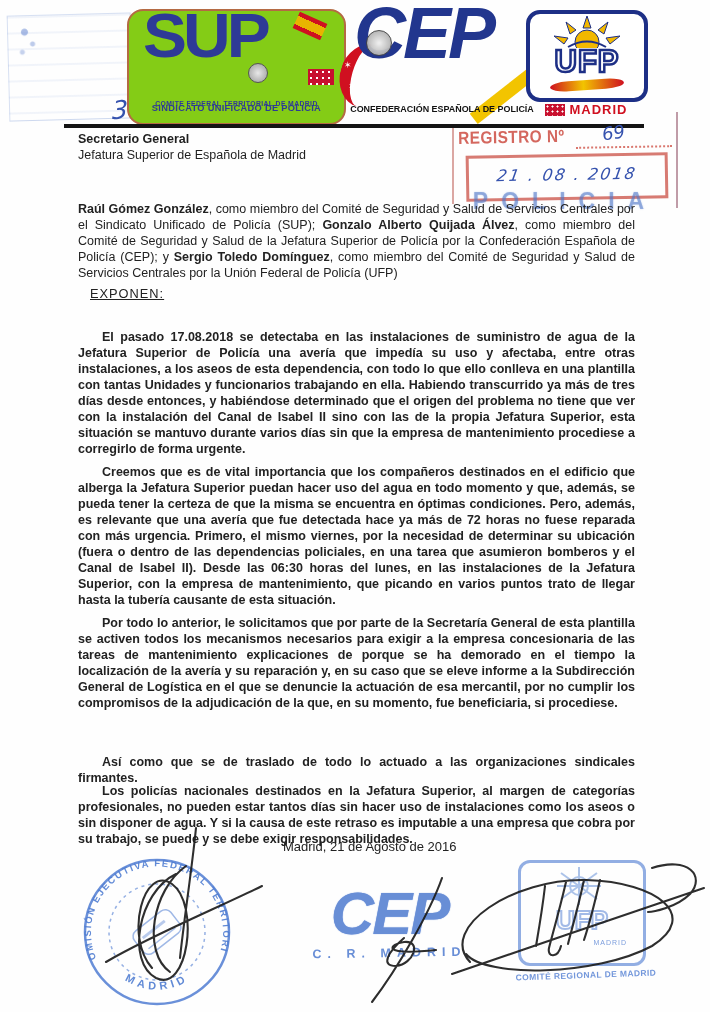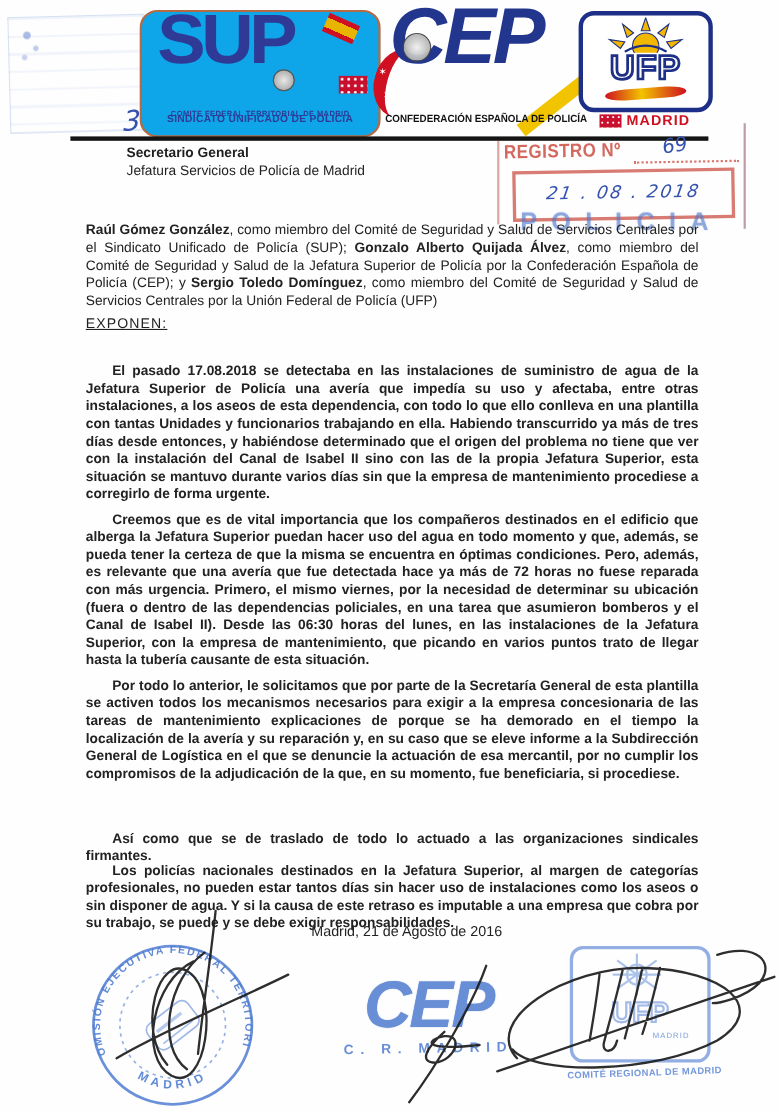--- a/index.html
+++ b/index.html
@@ -22,21 +22,21 @@
                radial-gradient(circle at 30% 80%, rgba(70,110,200,.30) 0 2px, transparent 3px);
   }
   
   .hand-number{
     position:absolute;left:112px;top:92px;font-size:25px;color:#3552ae;
     font-style:italic;transform:rotate(-5deg) skewX(-6deg);letter-spacing:3px;
     font-family:"DejaVu Sans", sans-serif;
   }
   
   .sup-logo{position:absolute;left:127px;top:9px;width:215px;height:112px;
-    border:2.5px solid #b46a43;border-radius:16px;background:#0ea5e9;}
+    border:2.5px solid #b46a43;border-radius:16px;background:#84cc16;}
   .sup-acronym{position:absolute;left:14px;top:-14px;font-size:66px;font-weight:800;
     color:#2e3a96;letter-spacing:-4px;transform:scaleY(.96);}
   .sup-flag-es{position:absolute;left:166px;top:6px;width:30px;height:18px;transform:rotate(24deg);
     background:linear-gradient(180deg,#cf1020 0 25%,#e8b400 25% 75%,#cf1020 75% 100%);}
   .sup-flag-madrid{position:absolute;right:10px;top:58px;width:26px;height:16px;background:#c8102e;
     background-image:radial-gradient(circle,#fff 0 1px,transparent 1.5px);background-size:6px 6px;}
   .sup-badge{position:absolute;left:119px;top:52px;width:18px;height:18px;border-radius:50%;
     border:1.5px solid #555;background:radial-gradient(#e8e8e8,#999);}
   .sup-name{position:absolute;left:0;top:76px;width:100%;text-align:center;
     font-size:9.3px;font-weight:800;color:#2e3a96;letter-spacing:.3px;margin-top:16px;}
@@ -85,26 +85,26 @@
     border-bottom:2px dotted rgba(210,95,85,.85);transform:rotate(-1deg);}
   .reg-box{position:absolute;left:16px;top:28px;width:196px;height:40px;
     border:3px solid rgba(208,100,90,.85);transform:rotate(-1deg);}
   .reg-date{position:absolute;left:0;top:8px;width:100%;text-align:center;font-size:16px;
     color:#3552ae;font-style:italic;transform:skewX(-10deg);letter-spacing:2px;
     font-family:"DejaVu Sans", sans-serif;}
   .reg-salida{position:absolute;left:0;top:62px;width:230px;text-align:center;font-size:23px;
     font-weight:bold;letter-spacing:13px;color:rgba(80,120,200,.48);white-space:nowrap;
     text-shadow:0 0 1.5px rgba(80,120,200,.35);}
   
-  .addressee{position:absolute;left:78px;top:131px;font-size:12.5px;line-height:16.2px;margin-left:37px;}
+  .addressee{position:absolute;left:78px;top:131px;font-size:12.5px;line-height:16.2px;}
   .addressee .t{font-weight:bold;}
   .para{position:absolute;left:78px;width:557px;text-align:justify;font-size:12.5px;
     line-height:16.1px;color:#222;}
   .indent{text-indent:24px;font-weight:bold;}
-  .heading{position:absolute;left:78px;top:286px;font-size:12.8px;letter-spacing:1px;
+  .heading{position:absolute;left:90px;top:286px;font-size:12.8px;letter-spacing:1px;
     text-decoration:underline;color:#222;}
   .date-line{position:absolute;left:283px;top:839px;font-size:13px;color:#222;}
   .sup-round-stamp{position:absolute;left:72px;top:852px;}
   .cep-stamp{position:absolute;left:302px;top:884px;width:175px;opacity:.85;}
   .cep-stamp .acr{font-size:60px;font-weight:900;font-style:italic;letter-spacing:-2px;
     color:#4f7bd0;text-shadow:0 0 1px #4f7bd0;line-height:60px;text-align:center;}
   .cep-stamp .cap{margin-top:2px;text-align:center;font-size:12.5px;font-weight:bold;
     letter-spacing:6px;color:#4f7bd0;transform:rotate(-1deg);}
   .ufp-stamp{position:absolute;left:508px;top:860px;width:156px;}
   .ufp-stamp .box{position:absolute;left:10px;top:0;width:122px;height:100px;
@@ -177,21 +177,21 @@
     <div class="reg-dots"></div>
     <div class="reg-number">69</div>
     <div class="reg-box">
       <div class="reg-date">21 . 08 . 2018</div>
     </div>
     <div class="reg-salida">POLICIA</div>
   </div>
 
   <div class="addressee">
     <div class="t">Secretario General</div>
-    <div>Jefatura Servicios de Policía de Madrid</div>
+    <div>Jefatura Superior de Española de Madrid</div>
   </div>
 
   <p class="para" style="top:188px;"><b>Raúl Gómez González</b><span>, como miembro del Comité de Seguridad y Salud de Servicios Centrales por el Sindicato Unificado de Policía (SUP); </span><b>Gonzalo Alberto Quijada Álvez</b><span>, como miembro del Comité de Seguridad y Salud de la Jefatura Superior de Policía por la Confederación Española de Policía (CEP); y </span><b>Sergio Toledo Domínguez</b><span>, como miembro del Comité de Seguridad y Salud de Servicios Centrales por la Unión Federal de Policía (UFP)</span></p>
 
   <div class="heading">EXPONEN:</div>
 
   <p class="para indent" style="top:316px;">El pasado 17.08.2018 se detectaba en las instalaciones de suministro de agua de la Jefatura Superior de Policía una avería que impedía su uso y afectaba, entre otras instalaciones, a los aseos de esta dependencia, con todo lo que ello conlleva en una plantilla con tantas Unidades y funcionarios trabajando en ella. Habiendo transcurrido ya más de tres días desde entonces, y habiéndose determinado que el origen del problema no tiene que ver con la instalación del Canal de Isabel II sino con las de la propia Jefatura Superior, esta situación se mantuvo durante varios días sin que la empresa de mantenimiento procediese a corregirlo de forma urgente.</p>
   <p class="para indent" style="top:451px;">Creemos que es de vital importancia que los compañeros destinados en el edificio que alberga la Jefatura Superior puedan hacer uso del agua en todo momento y que, además, se pueda tener la certeza de que la misma se encuentra en óptimas condiciones. Pero, además, es relevante que una avería que fue detectada hace ya más de 72 horas no fuese reparada con más urgencia. Primero, el mismo viernes, por la necesidad de determinar su ubicación (fuera o dentro de las dependencias policiales, en una tarea que asumieron bomberos y el Canal de Isabel II). Desde las 06:30 horas del lunes, en las instalaciones de la Jefatura Superior, con la empresa de mantenimiento, que picando en varios puntos trato de llegar hasta la tubería causante de esta situación.</p>
   <p class="para indent" style="top:602px;">Por todo lo anterior, le solicitamos que por parte de la Secretaría General de esta plantilla se activen todos los mecanismos necesarios para exigir a la empresa concesionaria de las tareas de mantenimiento explicaciones de porque se ha demorado en el tiempo la localización de la avería y su reparación  y, en su caso  que se eleve informe a la Subdirección General de Logística en el que se denuncie la actuación de esa mercantil, por no cumplir los compromisos de la adjudicación de la que, en su momento, fue beneficiaria, si procediese.</p>
   <p class="para indent" style="top:741px;">Así como que se de traslado de todo lo actuado a las organizaciones sindicales firmantes.</p>

